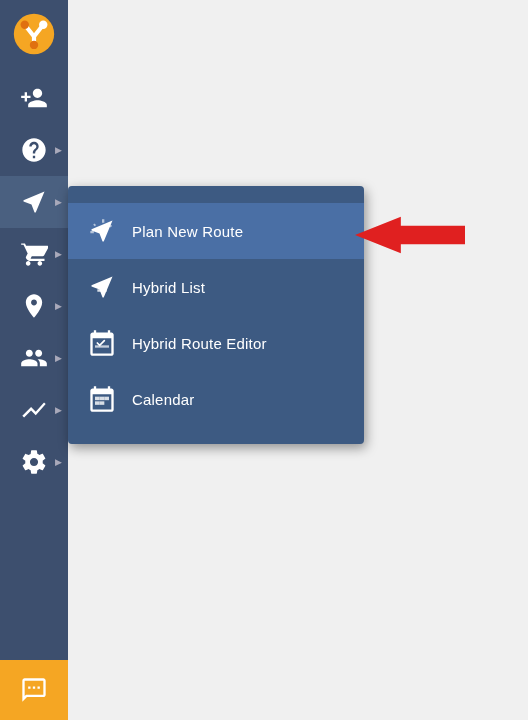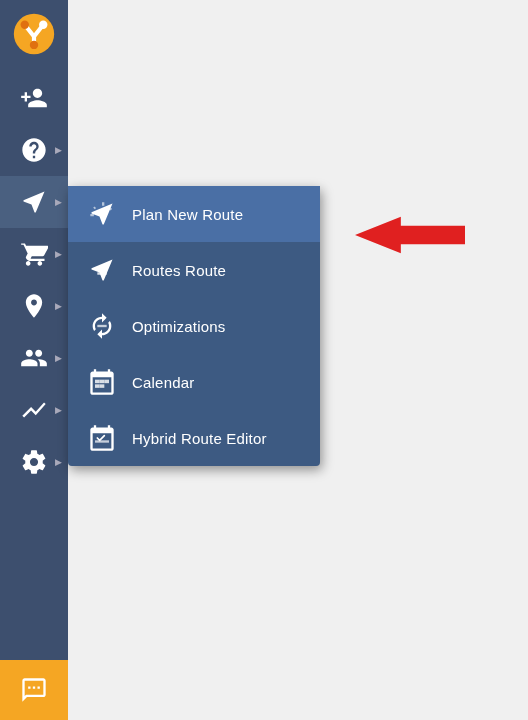--- a/index.html
+++ b/index.html
@@ -82,26 +82,26 @@
       align-items: center;
       justify-content: center;
       cursor: pointer;
     }
 
     
     .dropdown-menu {
       position: absolute;
       left: 68px;
       top: 186px;
-      width: 252px;
+      width: 296px;
       background: #3d5a82;
       border-radius: 4px;
       z-index: 20;
       box-shadow: 2px 4px 12px rgba(0,0,0,0.4);
-      padding: 0 0;
+      padding: 17px 0;
     }
 
     .menu-item {
       display: flex;
       align-items: center;
       padding: 12px 18px;
       color: #fff;
       cursor: pointer;
       font-size: 16px;
       font-weight: 400;
@@ -239,59 +239,50 @@
     <span class="menu-item-label">Plan New Route</span>
   </div>
 
   <div class="menu-item">
     <div class="menu-item-icon">
       <svg viewBox="0 0 24 24" fill="#fff">
         <path d="M21 3L3 10.53v.98l6.84 2.65L12.48 21h.98L21 3z"></path>
         <path d="M8 14h8v2H8zm0-4h8v2H8z" opacity="0.8"></path>
       </svg>
     </div>
-    <span class="menu-item-label">Routes Route</span>
-  </div>
+    <span class="menu-item-label">Hybrid List</span>
+  </div>
+
 
 
   <div class="menu-item">
     <div class="menu-item-icon">
       <svg viewBox="0 0 24 24" fill="#fff">
-        <path d="M12 6v3l4-4-4-4v3c-4.42 0-8 3.58-8 8 0 1.57.46 3.03 1.24 4.26L6.7 14.8c-.45-.83-.7-1.79-.7-2.8 0-3.31 2.69-6 6-6zm6.76 1.74L17.3 9.2c.44.84.7 1.79.7 2.8 0 3.31-2.69 6-6 6v-3l-4 4 4 4v-3c4.42 0 8-3.58 8-8 0-1.57-.46-3.03-1.24-4.26z"></path>
-        <rect x="8" y="11" width="8" height="2" opacity="0.7"></rect>
-      </svg>
-    </div>
-    <span class="menu-item-label">Optimizations</span>
+        <path d="M20 3h-1V1h-2v2H7V1H5v2H4c-1.1 0-2 .9-2 2v16c0 1.1.9 2 2 2h16c1.1 0 2-.9 2-2V5c0-1.1-.9-2-2-2zm0 18H4V8h16v13z"></path>
+        <path d="M8 12l2 2 4-4" stroke="#fff" stroke-width="1.5" fill="none" stroke-linecap="round"></path>
+        <rect x="6" y="14" width="12" height="2" opacity="0.7"></rect>
+      </svg>
+    </div>
+    <span class="menu-item-label">Hybrid Route Editor</span>
   </div>
 
   <div class="menu-item">
     <div class="menu-item-icon">
       <svg viewBox="0 0 24 24" fill="#fff">
         <path d="M20 3h-1V1h-2v2H7V1H5v2H4c-1.1 0-2 .9-2 2v16c0 1.1.9 2 2 2h16c1.1 0 2-.9 2-2V5c0-1.1-.9-2-2-2zm0 18H4V8h16v13z"></path>
         <rect x="6" y="10" width="4" height="3" opacity="0.8"></rect>
         <rect x="10" y="10" width="4" height="3" opacity="0.8"></rect>
         <rect x="14" y="10" width="4" height="3" opacity="0.8"></rect>
         <rect x="6" y="14" width="4" height="3" opacity="0.8"></rect>
         <rect x="10" y="14" width="4" height="3" opacity="0.8"></rect>
       </svg>
     </div>
     <span class="menu-item-label">Calendar</span>
   </div>
 
-  <div class="menu-item">
-    <div class="menu-item-icon">
-      <svg viewBox="0 0 24 24" fill="#fff">
-        <path d="M20 3h-1V1h-2v2H7V1H5v2H4c-1.1 0-2 .9-2 2v16c0 1.1.9 2 2 2h16c1.1 0 2-.9 2-2V5c0-1.1-.9-2-2-2zm0 18H4V8h16v13z"></path>
-        <path d="M8 12l2 2 4-4" stroke="#fff" stroke-width="1.5" fill="none" stroke-linecap="round"></path>
-        <rect x="6" y="14" width="12" height="2" opacity="0.7"></rect>
-      </svg>
-    </div>
-    <span class="menu-item-label">Hybrid Route Editor</span>
-  </div>
-
 </div>
 
 <div class="arrow-indicator">
   <svg class="arrow-shape" viewBox="0 0 120 50">
 
     <polygon points="120,15 50,15 50,5 0,25 50,45 50,35 120,35" fill="#e02020"></polygon>
   </svg>
 </div>
 
 </body></html>

